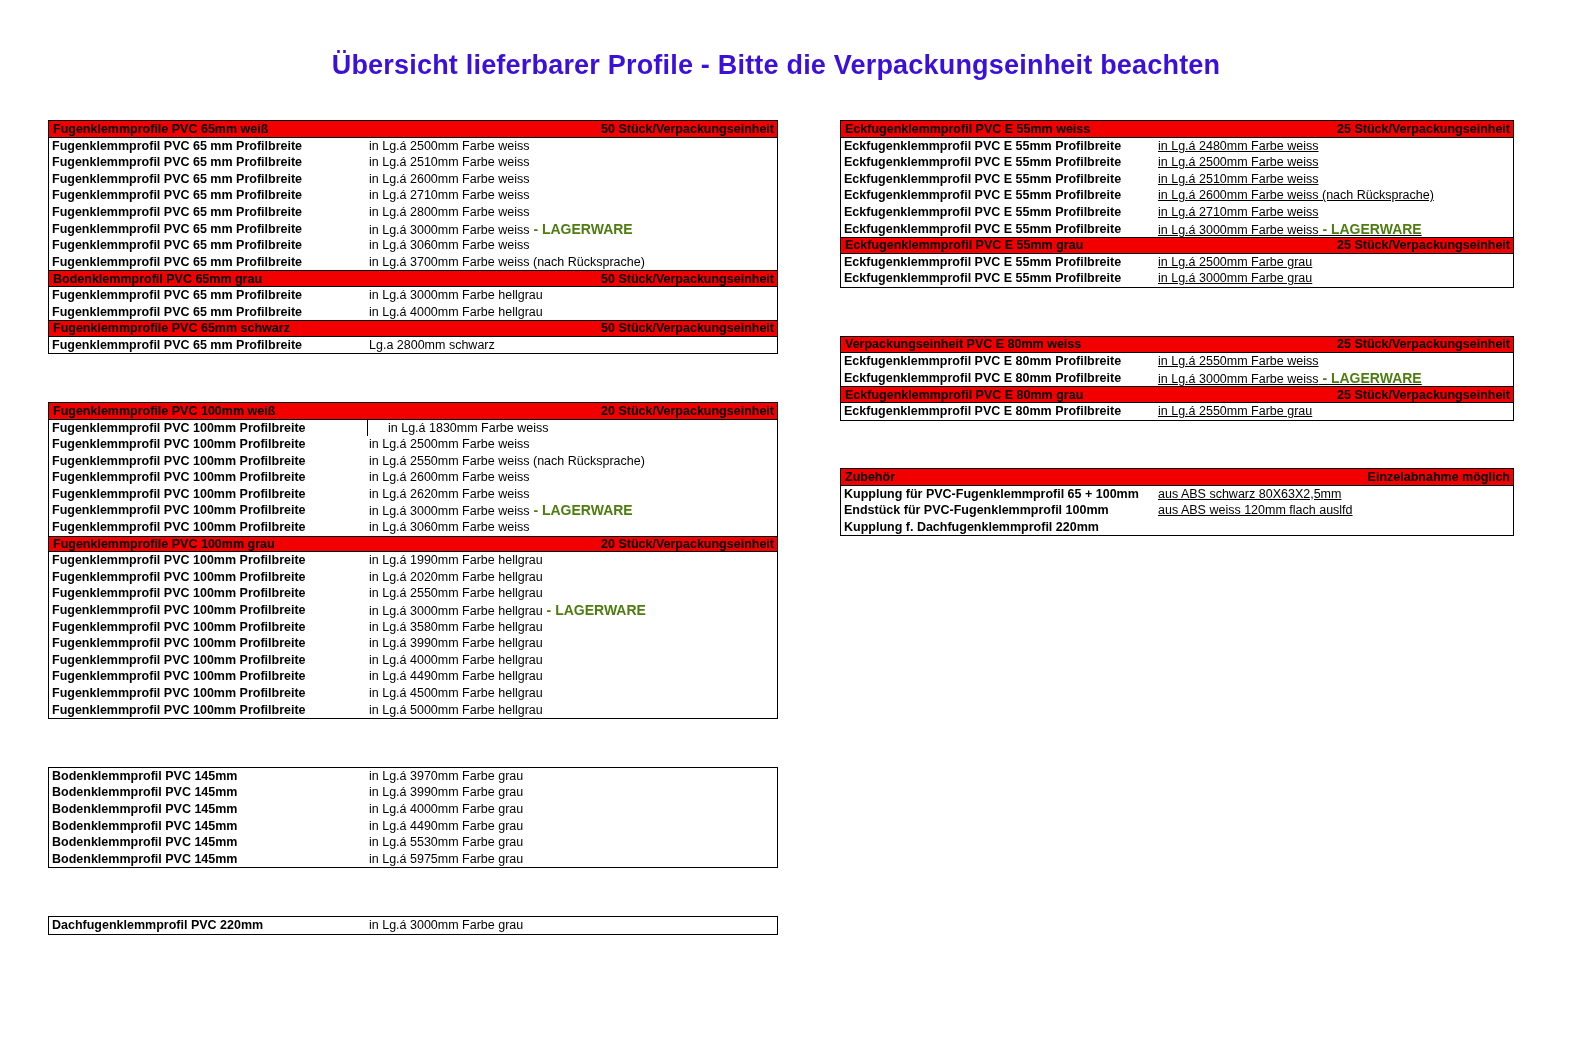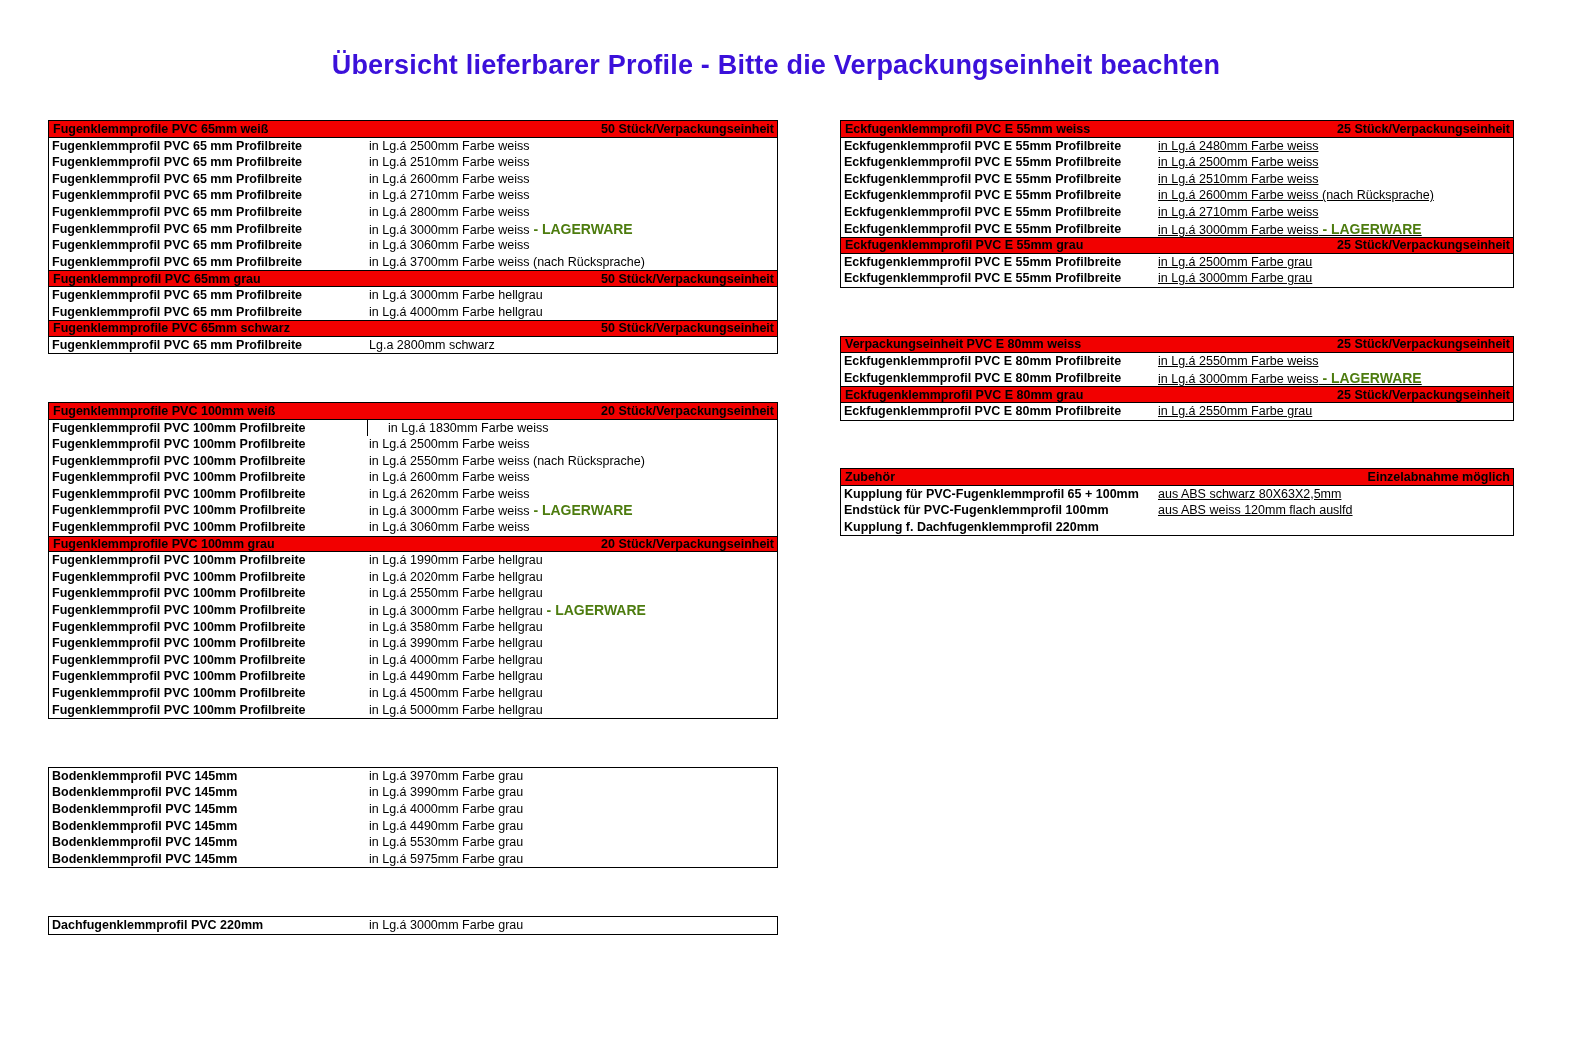--- a/index.html
+++ b/index.html
@@ -51,21 +51,21 @@
         <div class="row"><span class="c1">Fugenklemmprofil PVC 65 mm Profilbreite</span><span class="c2"><span class="c2main">in Lg.á 2510mm Farbe weiss</span></span></div>
         <div class="row"><span class="c1">Fugenklemmprofil PVC 65 mm Profilbreite</span><span class="c2"><span class="c2main">in Lg.á 2600mm Farbe weiss</span></span></div>
         <div class="row"><span class="c1">Fugenklemmprofil PVC 65 mm Profilbreite</span><span class="c2"><span class="c2main">in Lg.á 2710mm Farbe weiss</span></span></div>
         <div class="row"><span class="c1">Fugenklemmprofil PVC 65 mm Profilbreite</span><span class="c2"><span class="c2main">in Lg.á 2800mm Farbe weiss</span></span></div>
         <div class="row"><span class="c1">Fugenklemmprofil PVC 65 mm Profilbreite</span><span class="c2"><span class="c2main">in Lg.á 3000mm Farbe weiss</span><span class="lw"> - LAGERWARE</span></span></div>
         <div class="row"><span class="c1">Fugenklemmprofil PVC 65 mm Profilbreite</span><span class="c2"><span class="c2main">in Lg.á 3060mm Farbe weiss</span></span></div>
         <div class="row"><span class="c1">Fugenklemmprofil PVC 65 mm Profilbreite</span><span class="c2"><span class="c2main">in Lg.á 3700mm Farbe weiss (nach Rücksprache)</span></span></div>
       </div>
       <div class="section">
         <div class="section-header">
-          <span class="h-label">Fugenklemmprofil PVC 65mm grau</span>
+          <span class="h-label">Bodenklemmprofil PVC 65mm grau</span>
           <span class="h-unit">50 Stück/Verpackungseinheit</span>
         </div>
         <div class="row"><span class="c1">Fugenklemmprofil PVC 65 mm Profilbreite</span><span class="c2"><span class="c2main">in Lg.á 3000mm Farbe hellgrau</span></span></div>
         <div class="row"><span class="c1">Fugenklemmprofil PVC 65 mm Profilbreite</span><span class="c2"><span class="c2main">in Lg.á 4000mm Farbe hellgrau</span></span></div>
       </div>
       <div class="section">
         <div class="section-header">
           <span class="h-label">Fugenklemmprofile PVC 65mm schwarz</span>
           <span class="h-unit">50 Stück/Verpackungseinheit</span>
         </div>

